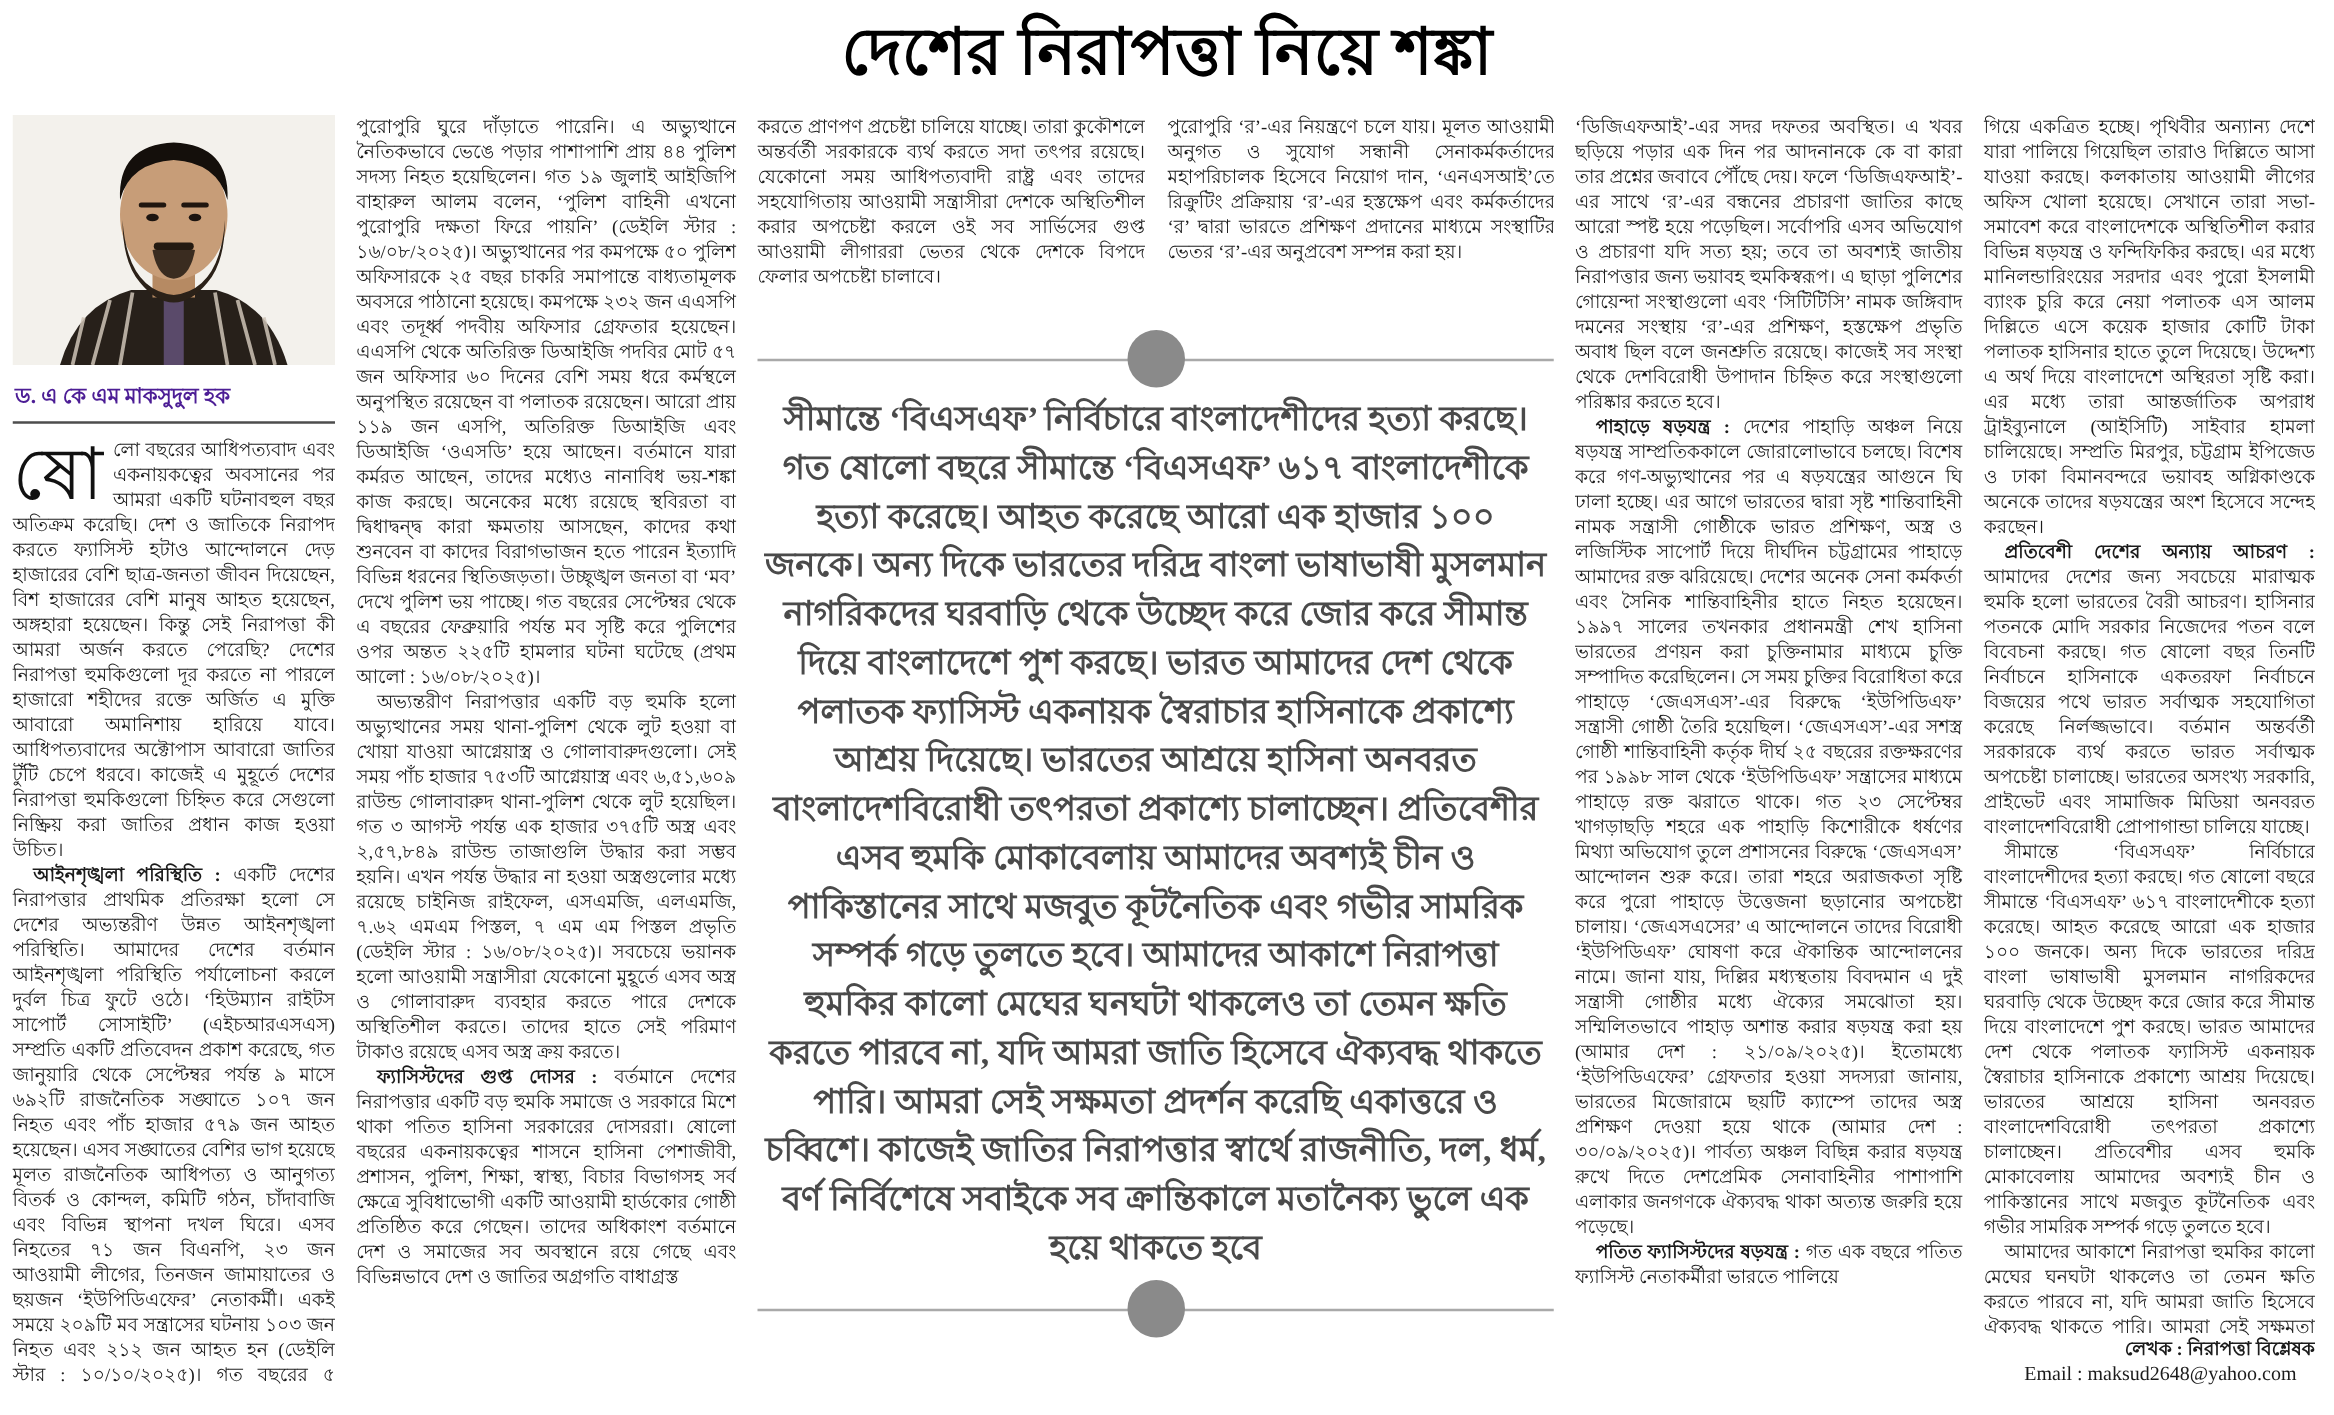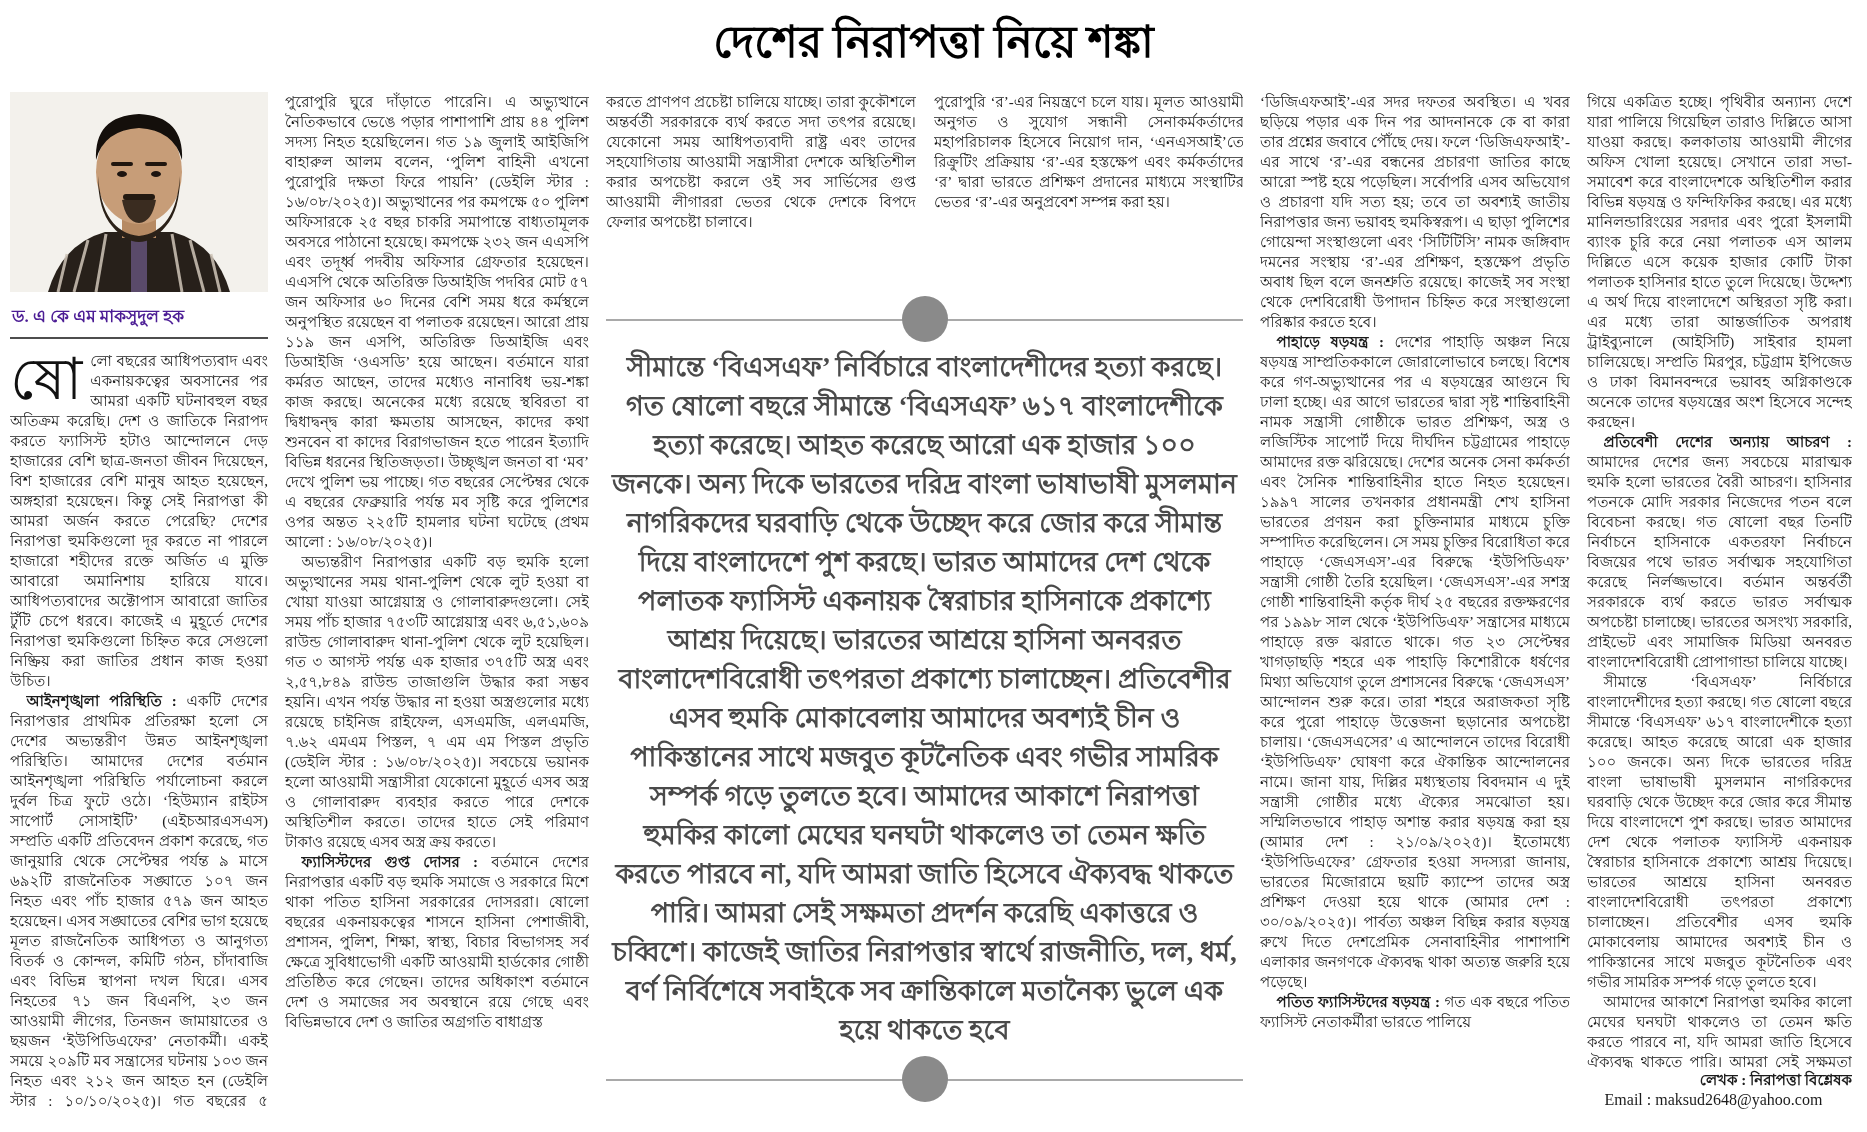--- a/index.html
+++ b/index.html
@@ -2,33 +2,33 @@
 <html lang="bn"><head>
 <meta charset="utf-8">
 <style>
   html,body{margin:0;padding:0;}
   body{
     width:1867px;height:1132px;overflow:hidden;background:#ffffff;color:#1b1b1b;
     font-family:"Liberation Serif","DejaVu Sans",sans-serif;position:relative;
   }
   .page{width:1867px;height:1132px;position:relative;}
   .headline{
-    text-align:center;font-weight:bold;font-size:44px;line-height:78px;
+    text-align:center;font-weight:bold;font-size:52px;line-height:78px;
     margin:4px 0 2px 0;letter-spacing:0;color:#000;
   }
   .content{
     display:flex;gap:17px;padding:8px 10px 0 10px;height:1018px;overflow:hidden;
   }
   .col{font-size:15px;line-height:20px;text-align:justify;overflow:hidden;}
   .col p{margin:0;text-indent:1.1em;}
   .col p.noindent{text-indent:0;}
   .col .lead{font-weight:bold;}
   .c1{width:258px;flex:none;}
   .c2{width:304px;flex:none;}
-  .mid{width:637px;flex:none;display:flex;flex-direction:column;}
+  .mid{width:637px;flex:none;display:flex;flex-direction:column;gap:32px;}
   .mid-row{display:flex;gap:18px;}
   .mid-row .subcol{width:310px;flex:none;}
   .mid-top{height:258px;overflow:hidden;}
   .mid-bottom{flex:1;overflow:hidden;margin-top:8px;}
   .c5{width:310px;flex:none;}
   .c6{width:265px;flex:none;display:flex;flex-direction:column;}
   .c6 .c6text{flex:1;overflow:hidden;}
 
   
   .photo-wrap{width:100%;height:200px;overflow:hidden;background:#f4f2ee;}
@@ -50,21 +50,21 @@
     border-radius:50%;background:#8a8a8a;
   }
   .pq-text{
     font-size:27px;line-height:39px;font-weight:bold;color:#4a4a4a;
     text-align:center;padding:6px 6px;
   }
 
   
   .byline{font-weight:bold;text-align:right;text-indent:0;margin-top:2px;}
   .email-line{
-    font-family:"Liberation Serif",serif;text-align:left;text-indent:0;
+    font-family:"Liberation Serif",serif;text-align:center;text-indent:0;
     font-size:16px;margin-top:2px;
   }
 </style>
 </head>
 <body>
 
 <div class="page">
 
   <h1 class="headline">দেশের নিরাপত্তা নিয়ে শঙ্কা</h1>
 

